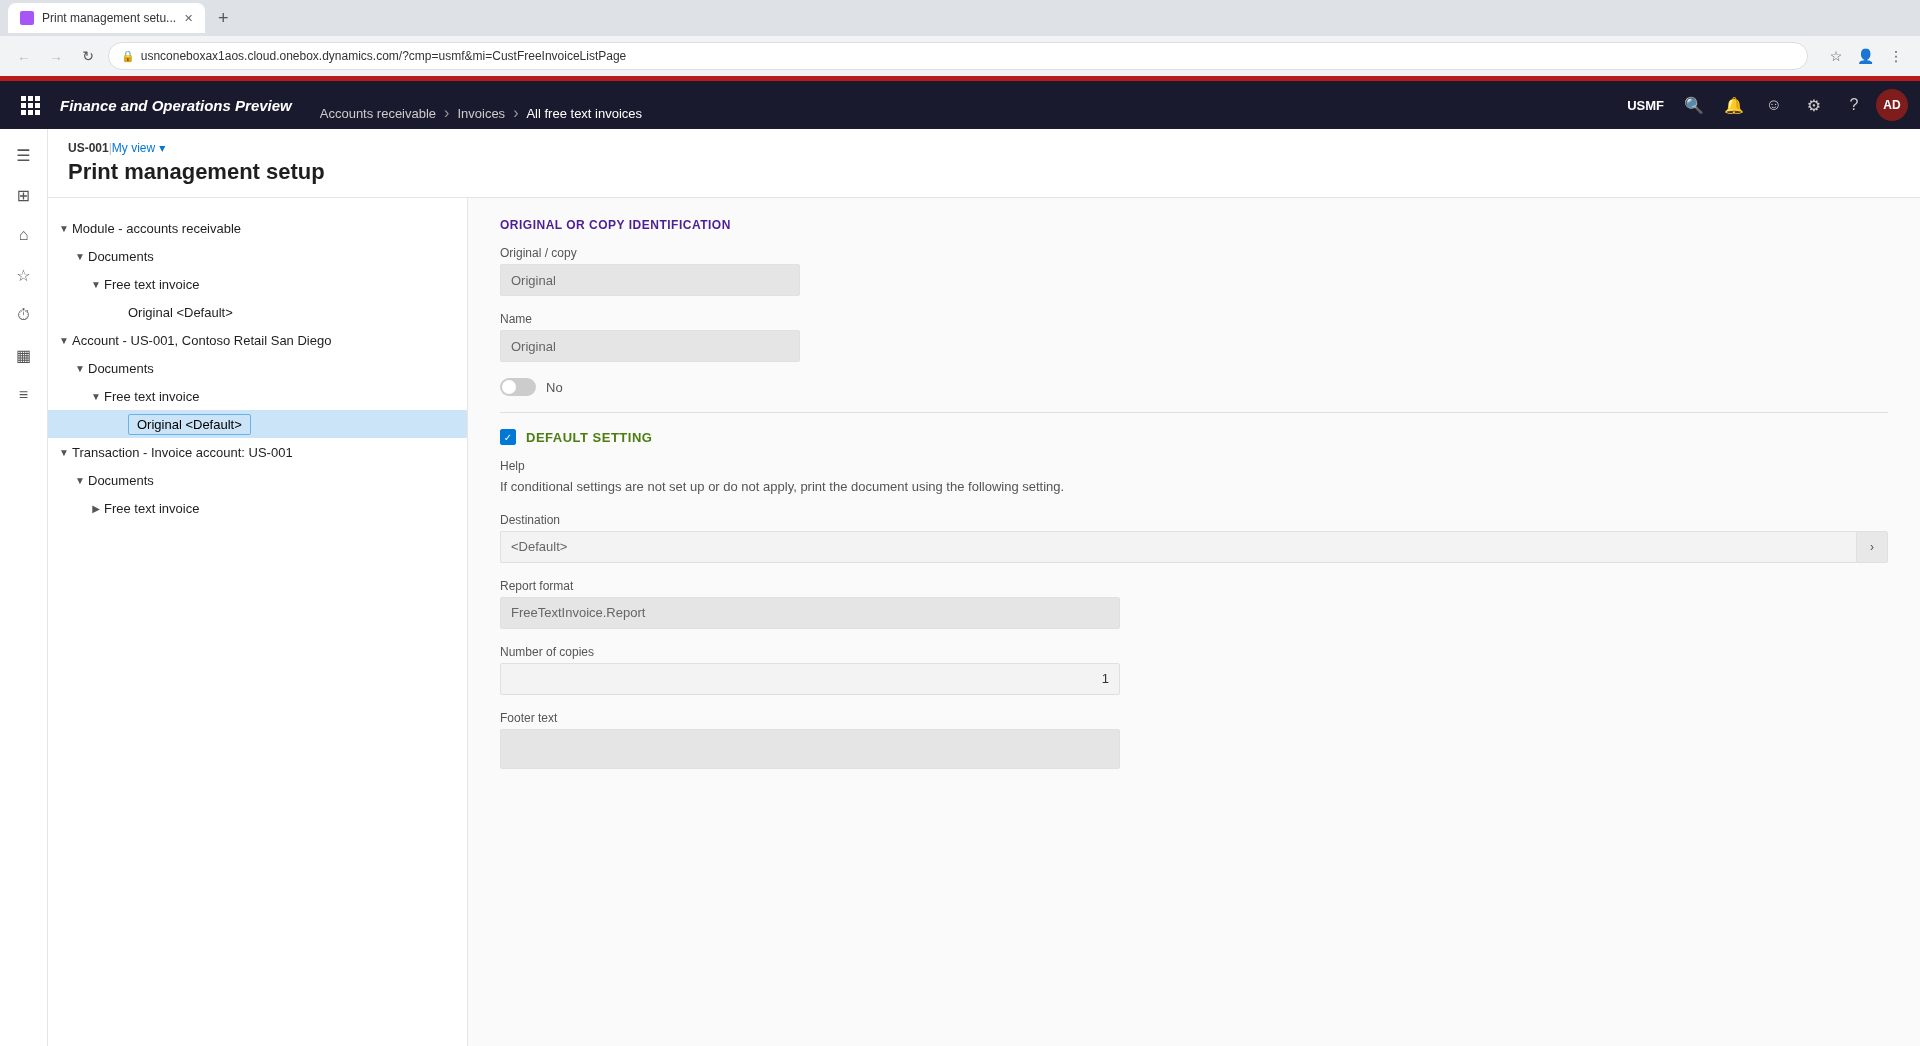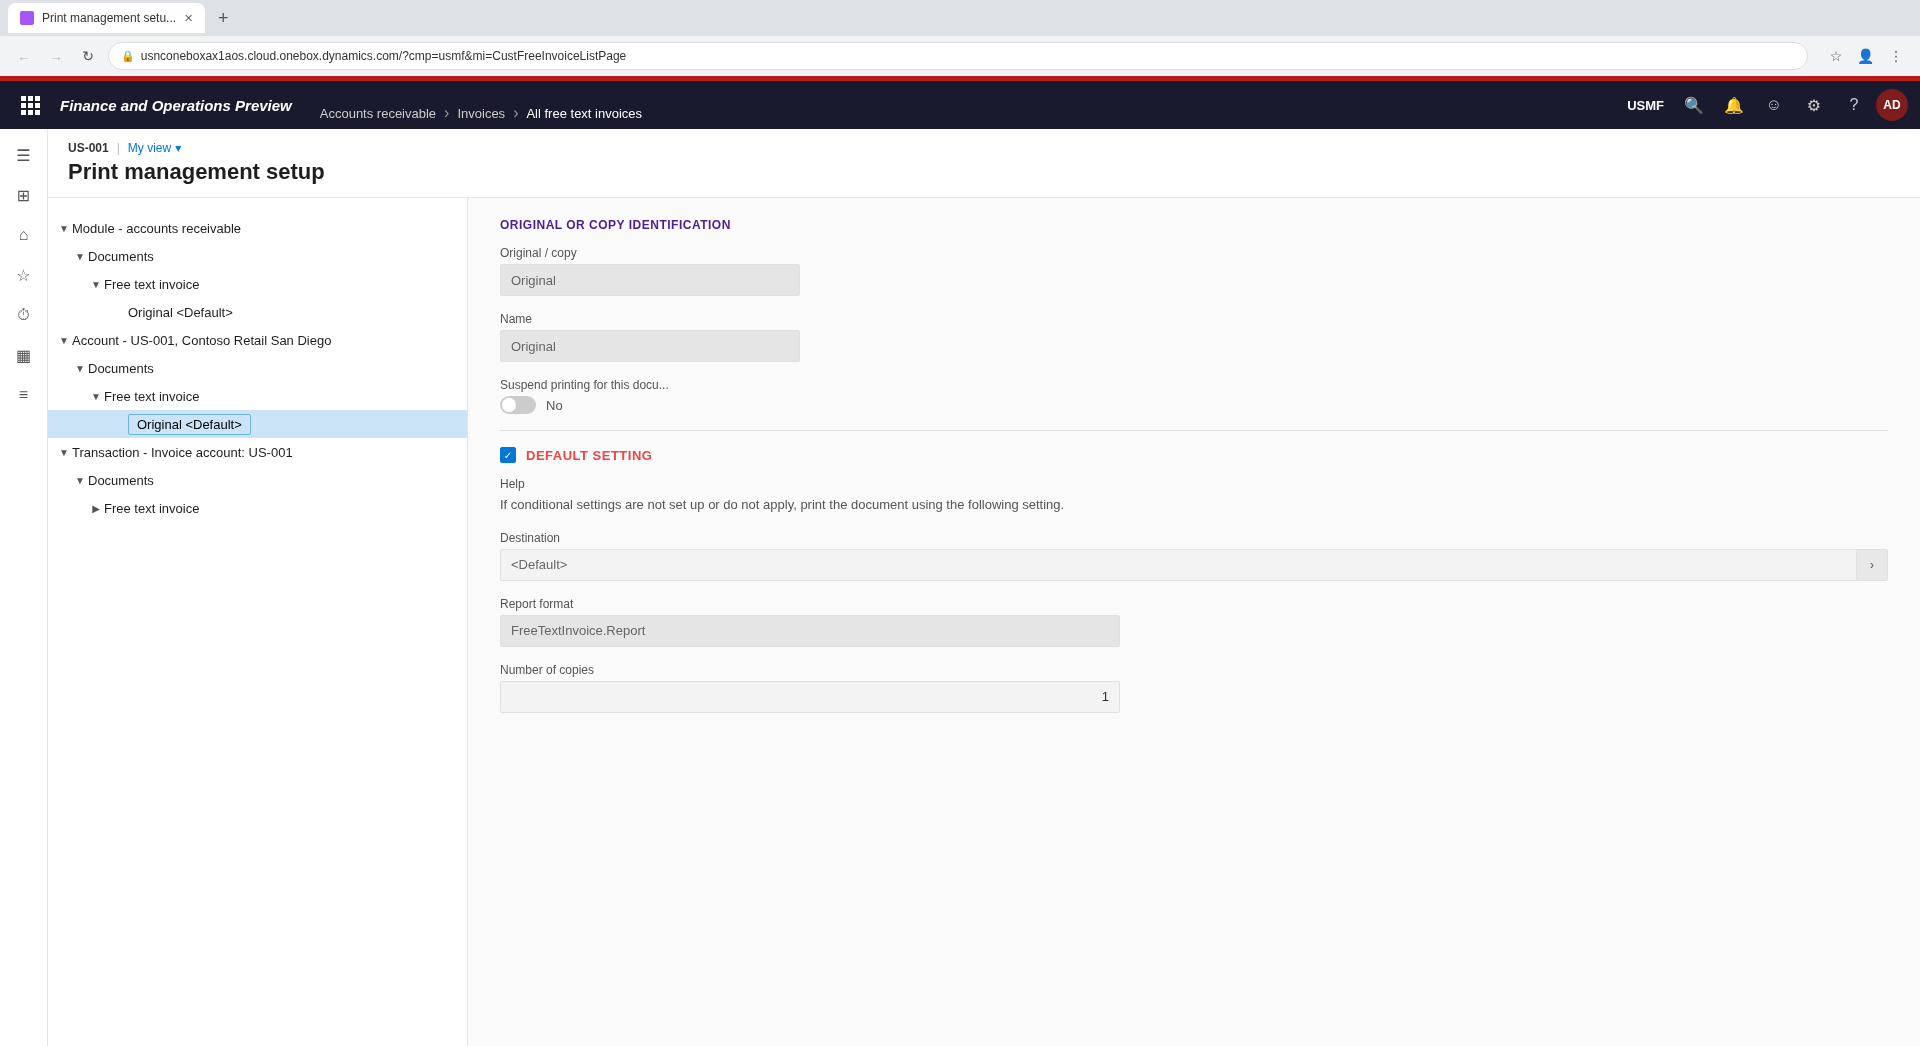--- a/index.html
+++ b/index.html
@@ -162,21 +162,20 @@
 
     
     .page-header {
       padding: 12px 20px 0 20px;
       border-bottom: 1px solid #e5e5e5;
       flex-shrink: 0;
     }
     .page-meta {
       display: flex;
       align-items: center;
-      gap: 8px;
       font-size: 12px;
       color: #666;
       margin-bottom: 4px;
     }
     .page-meta-company { font-weight: 600; color: #333; }
     .page-meta-sep { color: #bbb; }
     .view-switcher {
       display: flex; align-items: center; gap: 4px; cursor: pointer; color: #0078d4;
     }
     .page-title {
@@ -292,21 +291,21 @@
       background: #0078d4;
       border: 1px solid #0078d4;
       border-radius: 2px;
       display: flex; align-items: center; justify-content: center;
       color: #fff; font-size: 10px;
       cursor: pointer; flex-shrink: 0;
     }
     .checkbox-label {
       font-size: 13px;
       font-weight: 700;
-      color: #ef4444;
+      color: #4d7c0f;
       letter-spacing: 0.5px;
       text-transform: uppercase;
     }
 
     .help-text {
       font-size: 13px;
       color: #555;
       margin-bottom: 14px;
       line-height: 1.5;
     }
@@ -510,21 +509,20 @@
             <div class="field-label">Original / copy</div>
             <div class="field-value" style="width: 300px;">Original</div>
           </div>
 
           <div class="field-group">
             <div class="field-label">Name</div>
             <div class="field-value" style="width: 300px;">Original</div>
           </div>
 
           <div class="field-group">
-            <div class="field-label">Suspend printing for this docu...</div>
             <div class="toggle-row">
               <div class="toggle"></div>
               <span class="toggle-label">No</span>
             </div>
           </div>
 
           <hr class="divider">
 
           <div class="checkbox-section">
             <div class="checkbox">✓</div>
@@ -547,19 +545,23 @@
           <div class="field-group">
             <div class="field-label">Report format</div>
             <div class="field-value" style="width: 100%; max-width: 620px;">FreeTextInvoice.Report</div>
           </div>
 
           <div class="field-group">
             <div class="field-label">Number of copies</div>
             <div class="number-field" style="width: 100%; max-width: 620px;">1</div>
           </div>
 
+          <div class="field-group">
+            <div class="field-label">Footer text</div>
+            <div class="field-value" style="width: 100%; max-width: 620px; min-height: 40px;"></div>
+          </div>
 
         </div>
 
       </div>
     </div>
   </div>
 </div>
 
 </body></html>

